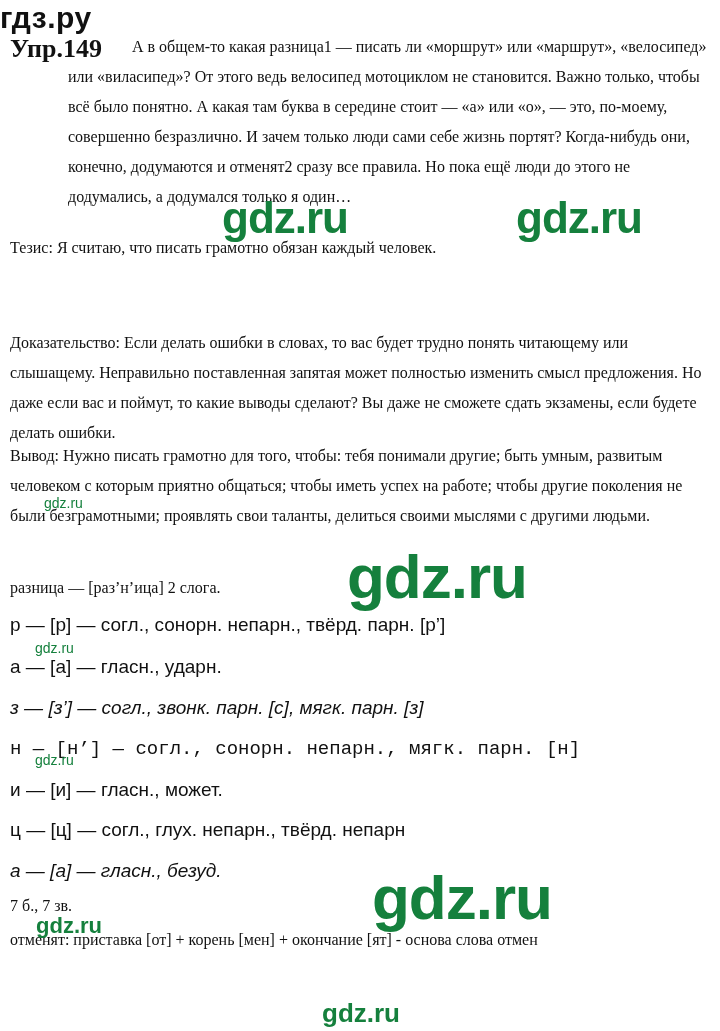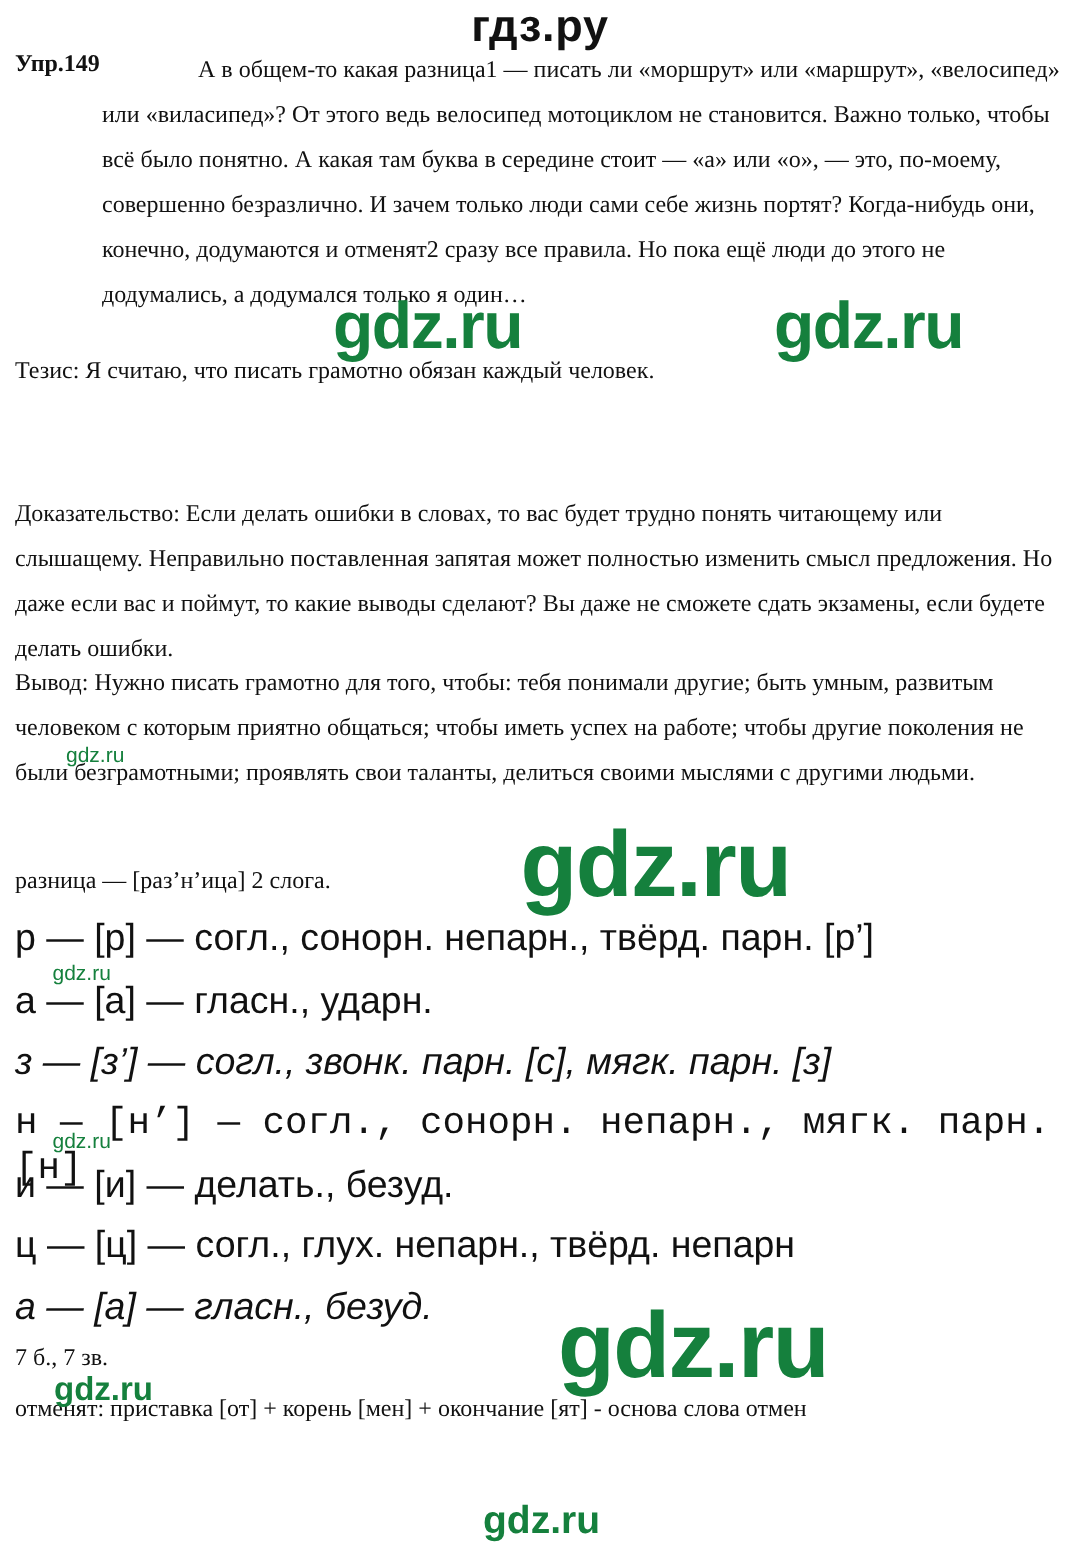--- a/index.html
+++ b/index.html
@@ -12,50 +12,50 @@
       height: 1031px;
       position: relative;
       overflow: hidden;
       color: #111111;
     }
     .site-title {
       position: absolute;
       top: 0;
       left: 0;
       width: 720px;
-      text-align: center;
+      text-align: left;
       font-family: "Liberation Sans", sans-serif;
       font-weight: bold;
       font-size: 30px;
       line-height: 36px;
       letter-spacing: 0.5px;
     }
     .serif {
       font-family: "Liberation Serif", serif;
       font-size: 16px;
       line-height: 30px;
     }
     .sans {
       font-family: "Liberation Sans", sans-serif;
-      font-size: 25px;
+      font-size: 19px;
       line-height: 30px;
     }
     .task-block {
       position: absolute;
       left: 10px;
       top: 32px;
       width: 700px;
     }
     .task-label {
       position: absolute;
       left: 0;
       top: 2px;
       font-family: "Liberation Serif", serif;
       font-weight: bold;
-      font-size: 16px;
+      font-size: 26px;
     }
     .task-text {
       margin-left: 58px;
       text-indent: 64px;
       text-align: left;
     }
     .para {
       position: absolute;
       left: 10px;
       width: 700px;
@@ -87,21 +87,21 @@
 <p class="para serif" style="top:233px;">Тезис: Я считаю, что писать грамотно обязан каждый человек.</p>
 <p class="para serif" style="top:288px;margin-top:40px;">Доказательство: Если делать ошибки в словах, то вас будет трудно понять читающему или слышащему. Неправильно поставленная запятая может полностью изменить смысл предложения. Но даже если вас и поймут, то какие выводы сделают? Вы даже не сможете сдать экзамены, если будете делать ошибки.</p>
 <p class="para serif" style="top:441px;">Вывод: Нужно писать грамотно для того, чтобы: тебя понимали другие; быть умным, развитым человеком с которым приятно общаться; чтобы иметь успех на работе; чтобы другие поколения не были безграмотными; проявлять свои таланты, делиться своими мыслями с другими людьми.</p>
 
 <p class="para serif" style="top:573px;">разница — [раз’н’ица] 2 слога.</p>
 
 <p class="para sans" style="top:610px;">р — [р] — согл., сонорн. непарн., твёрд. парн. [р’]</p>
 <p class="para sans" style="top:652px;">а — [а] — гласн., ударн.</p>
 <p class="para sans" style="top:693px;font-style:italic;">з — [з’] — согл., звонк. парн. [с], мягк. парн. [з]</p>
 <p class="para sans" style="top:734px;font-family:Liberation Mono, monospace;">н — [н’] — согл., сонорн. непарн., мягк. парн. [н]</p>
-<p class="para sans" style="top:775px;">и — [и] — делать., безуд.</p>
+<p class="para sans" style="top:775px;">и — [и] — гласн., может.</p>
 <p class="para sans" style="top:815px;">ц — [ц] — согл., глух. непарн., твёрд. непарн</p>
 <p class="para sans" style="top:856px;font-style:italic;">а — [а] — гласн., безуд.</p>
 
 <p class="para serif" style="top:891px;">7 б., 7 зв.</p>
 
 <p class="para serif" style="top:925px;">отменят: приставка [от] + корень [мен] + окончание [ят] - основа слова отмен</p>
 
 <div class="wm wm-lg" style="left:222px;top:193px;">gdz.ru</div>
 <div class="wm wm-lg" style="left:516px;top:193px;">gdz.ru</div>
 <div class="wm wm-sm" style="left:44px;top:495px;">gdz.ru</div>

